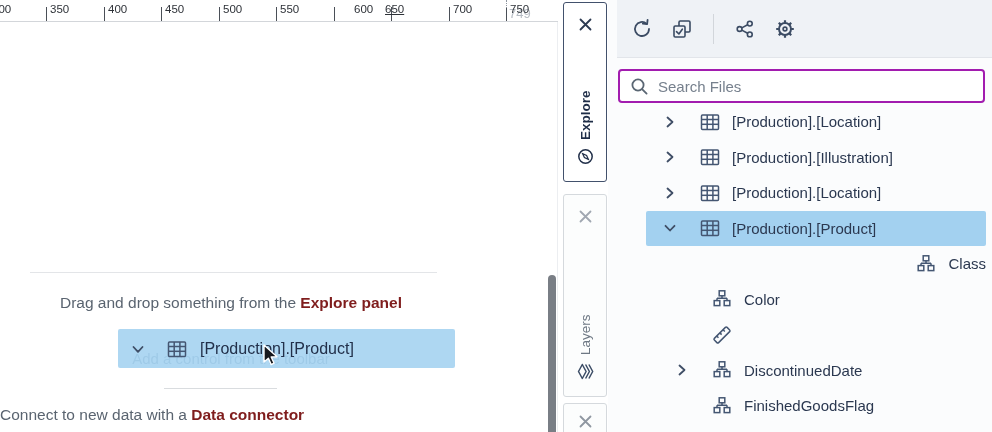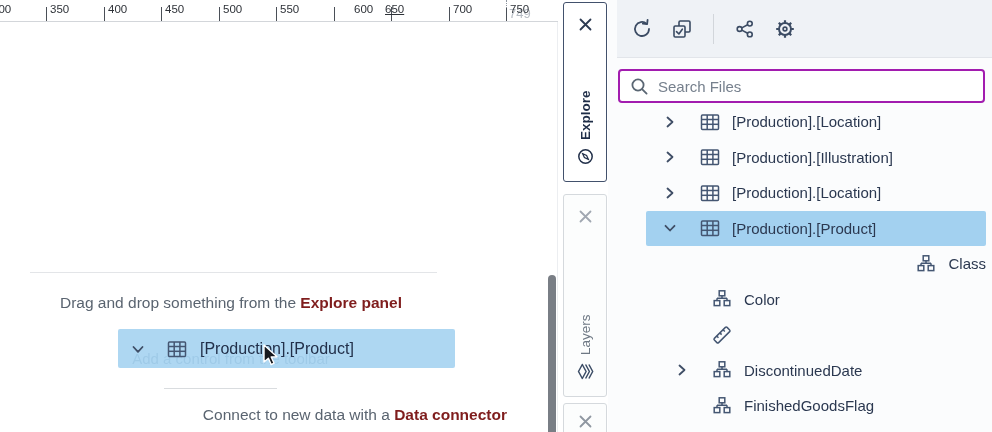--- a/index.html
+++ b/index.html
@@ -20,22 +20,22 @@
   #ruler-cursor-label { position:absolute; top:6px; font-size:13px; color:#b6bcc4; z-index:1; }
 
   #title-block { position:absolute; left:0; top:214px; width:460px; height:52px; }
   .divider1 { position:absolute; left:30px; top:272px; width:407px; height:1px; background:#e3e5e8; }
   #drag-hint { position:absolute; left:0; top:294px; width:462px; text-align:center;
     font-size:15.5px; color:#5a6470; }
   #drag-hint b, #connect-hint b { color:#7f1d1d; font-weight:700; }
   #add-hint { position:absolute; left:0; top:350px; width:462px; text-align:center;
     font-size:15px; color:#7d93a6; z-index:1; }
   .divider2 { position:absolute; left:164px; top:388px; width:113px; height:1px; background:#d9dcdf; }
-  #connect-hint { position:absolute; left:0; top:406px; width:462px; text-align:right;
-    font-size:15.5px; color:#5a6470;margin-left:45px; }
+  #connect-hint { position:absolute; left:0; top:406px; width:462px; text-align:left;
+    font-size:15.5px; color:#5a6470; }
 
   #drag-ghost { position:absolute; left:118px; top:329px; width:337px; height:39px;
     background:rgba(163,209,240,0.88); border-radius:2px; z-index:2;
     display:flex; align-items:center; padding-left:12px; }
   #drag-ghost .glabel { font-size:16px; color:#22304a; margin-left:11px; }
   #drag-ghost .gchev { margin-right:19px; display:flex; }
   #cursor { position:absolute; left:262px; top:344px; z-index:3; }
 
   #canvas-scrollbar { position:absolute; left:548px; top:275px; width:8px; height:157px;
     background:#797e85; border-radius:4px 4px 0 0; z-index:4; }

